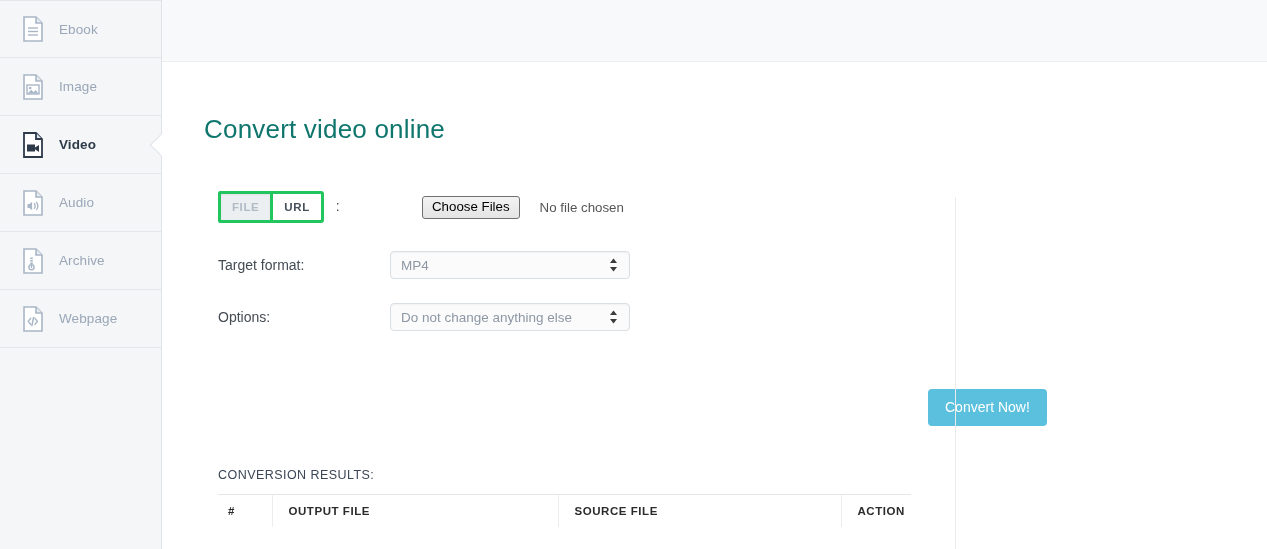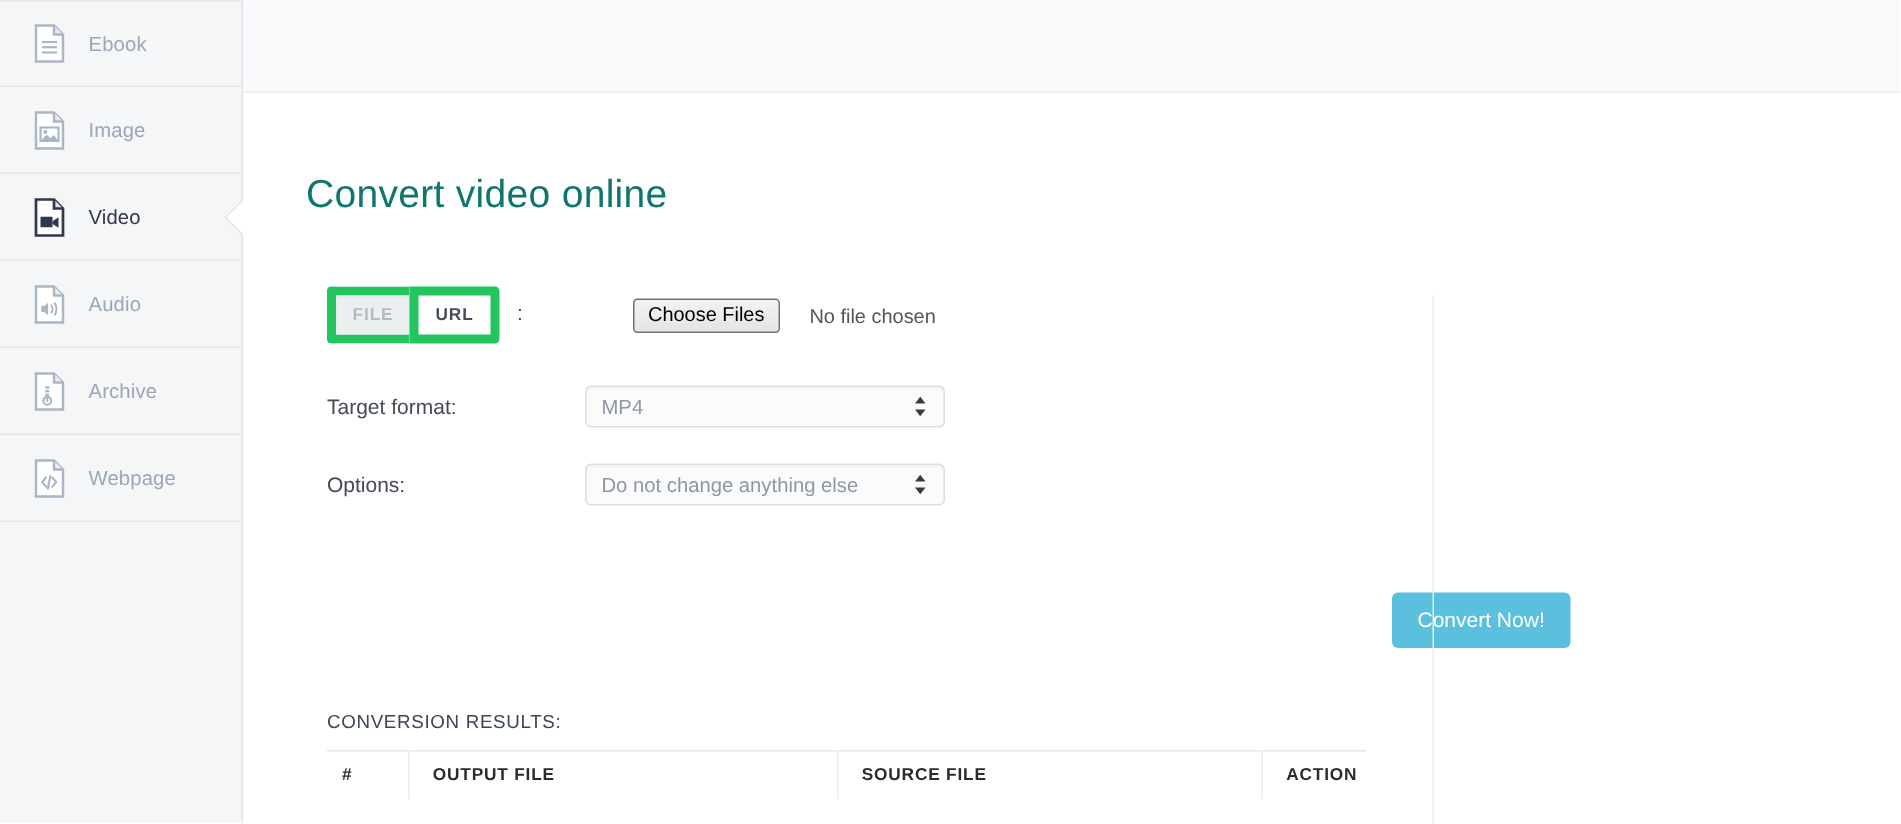--- a/index.html
+++ b/index.html
@@ -59,21 +59,21 @@
 
   .side-item .label {
     font-size: 13.5px;
     color: #9aa7b8;
     letter-spacing: 0.1px;
     white-space: nowrap;
   }
 
   .side-item.active .label {
     color: #2d3a4a;
-    font-weight: normal;
+    font-weight: bold;
   }
 
   
   .side-item.active .notch {
     position: absolute;
     right: -8px;
     top: 50%;
     width: 16px;
     height: 16px;
     margin-top: -8px;
@@ -138,21 +138,21 @@
   }
 
   
   .btn-group { display: inline-flex; }
 
   .tgl {
     font-size: 11.5px;
     font-weight: bold;
     letter-spacing: 0.6px;
     padding: 6px 11px 6px 11px;
-    border: 6px solid #22c55e;
+    border: 3px solid #22c55e;
     background: #ffffff;
     color: #46505c;
     cursor: pointer;
     line-height: 14px;
     font-family: "Liberation Sans", sans-serif;
   }
   .tgl:first-child {
     border-radius: 3px 0 0 3px;
     background: #eceff1;
     color: #b1bbc6;

